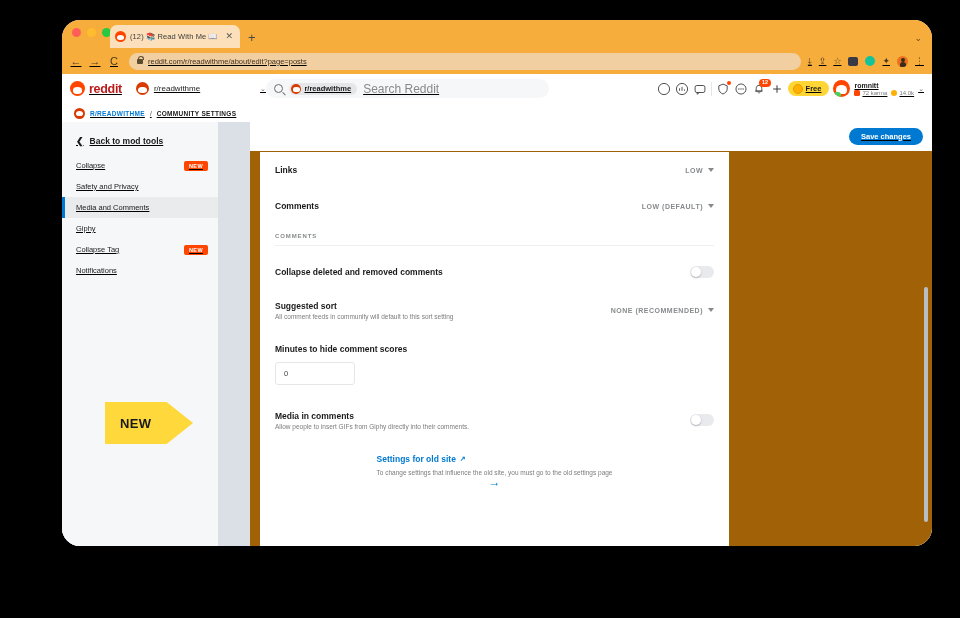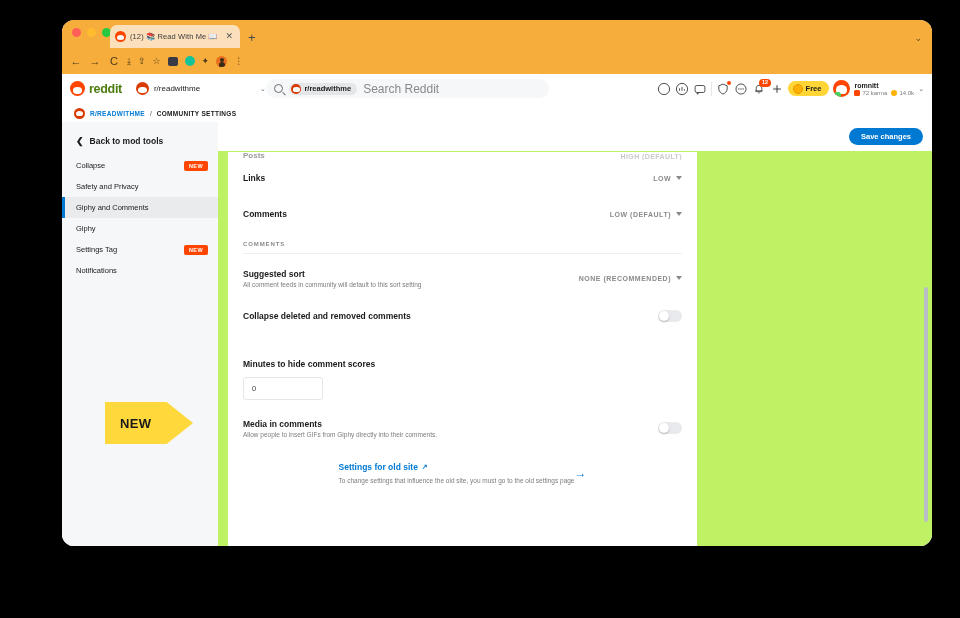--- a/index.html
+++ b/index.html
@@ -12,24 +12,25 @@
     font-family: "Liberation Sans", sans-serif;
   }
 
   
   #window {
     position: absolute;
     left: 62px;
     top: 20px;
     width: 870px;
     height: 526px;
-    border-radius: 12px;
+    border-radius: 18px;
     overflow: hidden;
     background: #ffffff;
     box-shadow: 0 6px 24px rgba(0,0,0,0.55);
+    text-decoration: underline;
   }
 
   
   .tabstrip {
     height: 28px;
     background: #f6ad3c;
     position: relative;
     display: flex;
     align-items: flex-end;
   }
@@ -203,21 +204,21 @@
   .rlogo-mark::before {
     content: "";
     position: absolute; left: 2.6px; top: 5.5px;
     width: 9.8px; height: 7px;
     border-radius: 50% 50% 45% 45%;
     background: #ffffff;
   }
   .rlogo-text {
     font-size: 12.5px;
     font-weight: bold;
-    color: #4d7c0f;
+    color: #b91c1c;
     letter-spacing: -0.3px;
   }
   .subpicker {
     display: flex; align-items: center; gap: 5px;
     margin-left: 14px;
     width: 130px;
   }
   .sub-avatar {
     width: 13px; height: 13px; border-radius: 50%;
     background: #d93a00;
@@ -430,21 +431,22 @@
     font-weight: bold;
     letter-spacing: .4px;
     padding: 2px 5px;
     border-radius: 2px;
   }
 
   
   .content {
     flex: 1 1 auto;
     position: relative;
-    background: #bef264;
+    background: #a16207;
+    margin-left: 32px;
   }
   .savebar {
     height: 29px;
     background: #ffffff;
     display: flex;
     align-items: center;
     justify-content: flex-end;
     padding-right: 9px;
     box-sizing: border-box;
   }
@@ -539,20 +541,21 @@
     box-sizing: border-box;
     font-size: 7.5px;
     color: #3d3d3d;
     background: #ffffff;
   }
   .oldsite-row {
     display: flex;
     align-items: center;
     justify-content: center;
     padding-top: 14px;
+    flex-direction: column;
   }
   .oldsite-link {
     display: flex; align-items: center; gap: 4px;
     font-size: 8.5px; font-weight: bold; color: #0079d3;
   }
   .ext-icon { font-size: 7px; color: #0079d3; }
   .arrow-right { font-size: 12px; color: #0079d3; line-height: 1; }
 
   
   .vscroll {
@@ -604,20 +607,24 @@
       <div class="tab-close">✕</div>
     </div>
     <div class="newtab">+</div>
     <div class="win-caret">⌄</div>
   </div>
 
   <div class="omnibar">
     <div class="navbtn">←</div>
     <div class="navbtn">→</div>
     <div class="navbtn">C</div>
+    <div class="urlbox">
+      <div class="lock"></div>
+      <div class="urltext">reddit.com/r/readwithme/about/edit?page=posts</div>
+    </div>
     <div class="tbicons">
       <div class="tbicon">⤓</div>
       <div class="tbicon">⇪</div>
       <div class="tbicon">☆</div>
       <div class="tbsq"></div>
       <div class="tbgreen"></div>
       <div class="tbicon">✦</div>
       <div class="tbavatar"></div>
       <div class="tbicon">⋮</div>
     </div>
@@ -730,46 +737,42 @@
       </div>
 
       <div class="sitem">
         <span class="slabel">Collapse</span>
         <span class="newtag">NEW</span>
       </div>
       <div class="sitem">
         <span class="slabel">Safety and Privacy</span>
       </div>
       <div class="sitem active">
-        <span class="slabel">Giphy and Comments</span>
+        <span class="slabel">Media and Comments</span>
       </div>
       <div class="sitem">
         <span class="slabel">Giphy</span>
       </div>
       <div class="sitem">
-        <span class="slabel">Settings Tag</span>
+        <span class="slabel">Collapse Tag</span>
         <span class="newtag">NEW</span>
       </div>
       <div class="sitem">
         <span class="slabel">Notifications</span>
       </div>
     </div>
 
     <div class="content">
       <div class="savebar">
         <button class="savebtn">Save changes</button>
       </div>
 
       <div class="card">
         <div class="cardinner">
 
-          <div class="clipped-row">
-            <div class="rlabel">Posts</div>
-            <div class="rvalue">HIGH (DEFAULT)</div>
-          </div>
 
           <div class="srow">
             <div class="srow-left">
               <div class="slabel-main">Links</div>
             </div>
             <div class="sel">
               <span class="sel-val">LOW</span>
               <span class="sel-caret"></span>
             </div>
           </div>
@@ -778,42 +781,42 @@
             <div class="srow-left">
               <div class="slabel-main">Comments</div>
             </div>
             <div class="sel">
               <span class="sel-val">LOW (DEFAULT)</span>
               <span class="sel-caret"></span>
             </div>
           </div>
 
           <div class="sectitle">COMMENTS</div>
+
+          <div class="srow" style="min-height:34px;">
+            <div class="srow-left">
+              <div class="slabel-main">Collapse deleted and removed comments</div>
+            </div>
+            <div class="toggle">
+              <div class="knob"></div>
+            </div>
+          </div>
 
           <div class="srow">
             <div class="srow-left">
               <div class="slabel-main">Suggested sort</div>
               <div class="sdesc">All comment feeds in community will default to this sort setting</div>
             </div>
             <div class="sel">
               <span class="sel-val">NONE (RECOMMENDED)</span>
               <span class="sel-caret"></span>
             </div>
           </div>
 
-          <div class="srow" style="min-height:34px;">
-            <div class="srow-left">
-              <div class="slabel-main">Collapse deleted and removed comments</div>
-            </div>
-            <div class="toggle">
-              <div class="knob"></div>
-            </div>
-          </div>
-
-          <div class="srow" style="align-items:flex-end; min-height:56px; padding-top:8px;">
+          <div class="srow" style="align-items:center; min-height:56px; padding-top:8px;">
             <div class="srow-left">
               <div class="slabel-main">Minutes to hide comment scores</div>
               <div class="numinput">0</div>
             </div>
           </div>
 
           <div class="srow" style="min-height:34px; padding-top:8px;gap:44px;">
             <div class="srow-left">
               <div class="slabel-main">Media in comments</div>
               <div class="sdesc">Allow people to insert GIFs from Giphy directly into their comments.</div>

